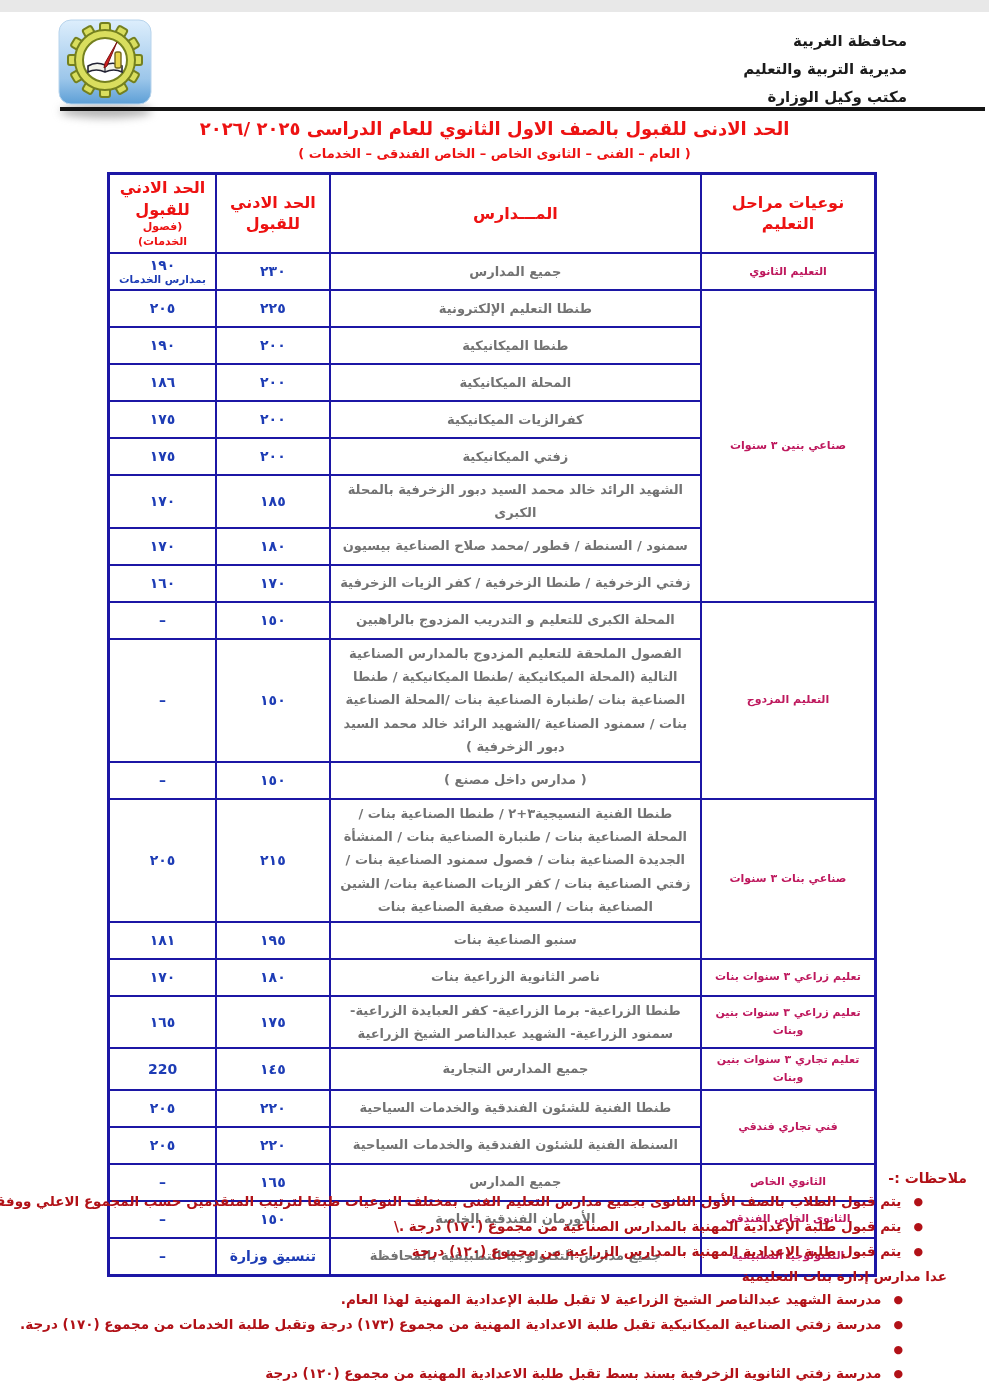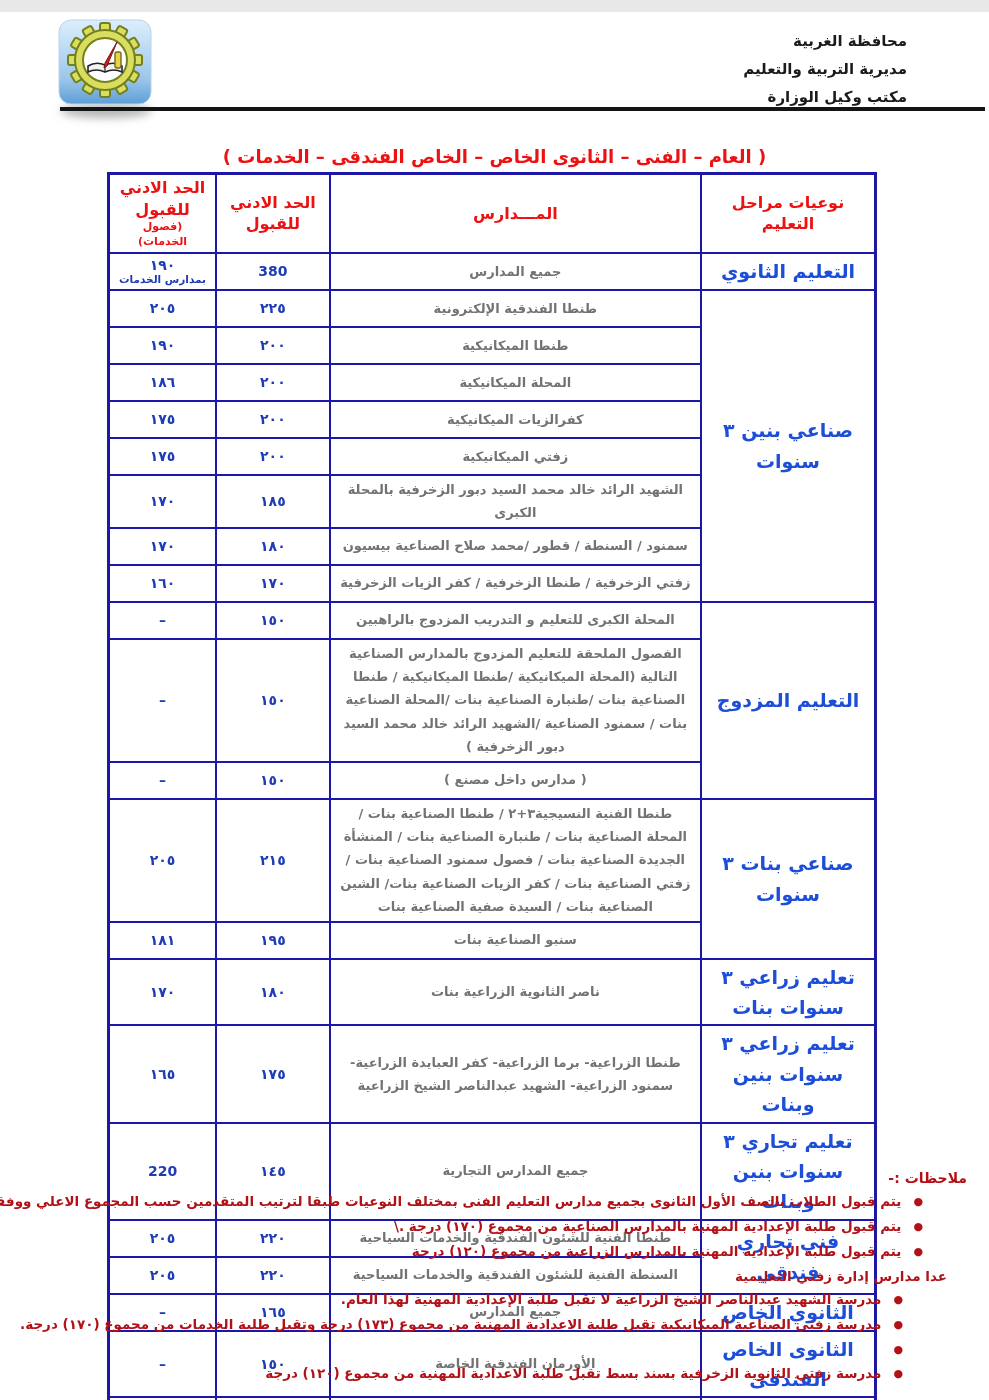--- a/index.html
+++ b/index.html
@@ -10,30 +10,30 @@
   .org{position:absolute;top:16px;right:82px;text-align:right;color:#1b1b1b;
        font-size:15px;font-weight:bold;line-height:1.85;}
   .logo{position:absolute;top:6px;left:57px;width:96px;height:90px;}
   .logo-shadow{position:absolute;top:92px;left:60px;width:92px;height:14px;border-radius:50%;
        background:rgba(120,120,120,.55);filter:blur(4px);}
   .rule{position:absolute;top:95px;left:60px;width:925px;height:4px;background:#141414;}
 
   .title{position:absolute;top:106px;left:0;width:100%;text-align:center;
        color:#ed1212;font-size:18px;font-weight:bold;}
   .subtitle{position:absolute;top:134px;left:0;width:100%;text-align:center;
-       color:#ed1212;font-size:18px;font-weight:bold;}
+       color:#ed1212;font-size:13px;font-weight:bold;}
 
   
   #minTable{position:absolute;top:160px;left:107px;width:770px;
        border-collapse:collapse;table-layout:fixed;border:3px solid #1c17a5;}
   #minTable th,#minTable td{border:2px solid #1c17a5;text-align:center;vertical-align:middle;
        padding:2px 8px;overflow:hidden;}
   #minTable th{height:54px;color:#ed1212;font-size:16px;font-weight:bold;line-height:1.35;}
   #minTable td{height:31px;font-weight:bold;}
-  .cell-stage{color:#1d4ed8;font-size:19px;line-height:1.6;}
+  .cell-stage{color:#be185d;font-size:11px;line-height:1.6;}
   .cell-school{color:#737373;font-size:13px;line-height:1.8;}
   .cell-num{color:#1d3cb5;font-size:14px;}
   .sub-small{font-size:11px;color:#ed1212;font-weight:bold;}
   .svc-sub{font-size:10.5px;color:#1d3cb5;font-weight:bold;line-height:1.2;}
 
   
   .notes{position:absolute;top:1158px;right:22px;width:950px;text-align:right;
        color:#b11117;font-weight:bold;font-size:13.5px;}
   .notes-h{margin-bottom:7px;font-size:14px;text-align:right;}
   .note-line{display:flex;flex-direction:row;align-items:flex-start;margin-bottom:9px;}
@@ -87,20 +87,21 @@
         <path d="M -17 6 Q -9 1 0 5 Q 9 1 17 6 L 17 12 Q 9 8 0 12 Q -9 8 -17 12 Z" fill="#f4f4ec" stroke="#223" stroke-width="1.6"></path>
         <line x1="0" y1="5" x2="0" y2="12" stroke="#223" stroke-width="1.2"></line>
         <path d="M 12 -18 L 2 6 L -1 8 L 0 3 Z" fill="#cf1f1f" stroke="#7a1212" stroke-width="1"></path>
         <rect x="10" y="-8" width="6" height="16" rx="2" fill="#e8d44a" stroke="#746a1a" stroke-width="1.4"></rect>
       </g>
     </svg>
   </div>
 
   <div class="rule"></div>
 
+  <div class="title" dir="rtl">الحد الادنى للقبول بالصف الاول الثانوي للعام الدراسى ٢٠٢٥ /٢٠٢٦</div>
   <div class="subtitle" dir="rtl">( العام – الفنى – الثانوى الخاص – الخاص الفندقى – الخدمات )</div>
 
   <table id="minTable" dir="rtl">
     <colgroup>
       <col style="width:172px">
         <col style="width:366px">
         <col style="width:112px">
         <col style="width:106px">
     </colgroup>
   <thead>
@@ -111,29 +112,29 @@
           <th>
             <div>الحد الادني للقبول</div>
             <div class="sub-small">(فصول الخدمات)</div>
           </th>
         </tr>
       </thead>
       <tbody>
         <tr>
           <td class="cell-stage" rowspan="1">التعليم الثانوي</td>
           <td class="cell-school">جميع  المدارس</td>
-          <td class="cell-num">380</td>
+          <td class="cell-num">٢٣٠</td>
           <td class="cell-num">
             <div>١٩٠</div>
             <div class="svc-sub">بمدارس الخدمات</div>
           </td>
         </tr>
         <tr>
           <td class="cell-stage" rowspan="8">صناعي بنين ٣ سنوات</td>
-          <td class="cell-school">طنطا الفندقية الإلكترونية</td>
+          <td class="cell-school">طنطا التعليم الإلكترونية</td>
           <td class="cell-num">٢٢٥</td>
           <td class="cell-num">٢٠٥</td>
         </tr>
         <tr>
           <td class="cell-school">طنطا الميكانيكية</td>
           <td class="cell-num">٢٠٠</td>
           <td class="cell-num">١٩٠</td>
         </tr>
         <tr>
           <td class="cell-school">المحلة الميكانيكية</td>
@@ -251,21 +252,21 @@
         </div>
         <div class="note-line indent1">
           <span class="dot">●</span>
           <span class="txt">يتم قبول طلبة الإعدادية المهنية بالمدارس الصناعية من مجموع (١٧٠) درجة .\</span>
         </div>
         <div class="note-line indent1">
           <span class="dot">●</span>
           <span class="txt">يتم قبول طلبة الإعدادية المهنية بالمدارس الزراعية من مجموع (١٢٠) درجة</span>
         </div>
       </div>
-    <div class="indent2">عدا مدارس إدارة زفتي التعليمية</div>
+    <div class="indent2">عدا مدارس إدارة بنات التعليمية</div>
     <div id="bullets-sub">
         <div class="note-line indent3">
           <span class="dot">●</span>
           <span class="txt">مدرسة الشهيد عبدالناصر الشيخ الزراعية لا تقبل طلبة الإعدادية المهنية لهذا العام.</span>
         </div>
         <div class="note-line indent3">
           <span class="dot">●</span>
           <span class="txt">مدرسة زفتي الصناعية الميكانيكية تقبل طلبة الاعدادية المهنية من مجموع (١٧٣) درجة وتقبل طلبة الخدمات من مجموع (١٧٠) درجة.</span>
         </div>
         <div class="note-line indent3">

